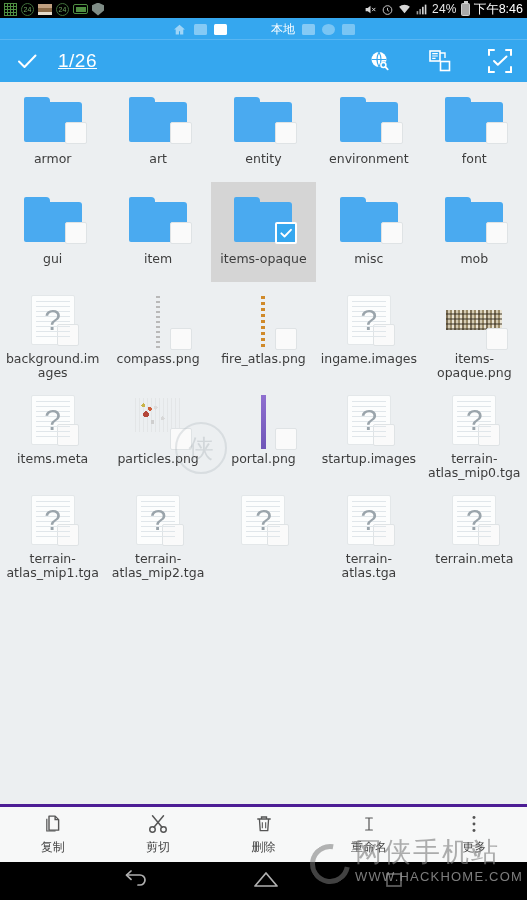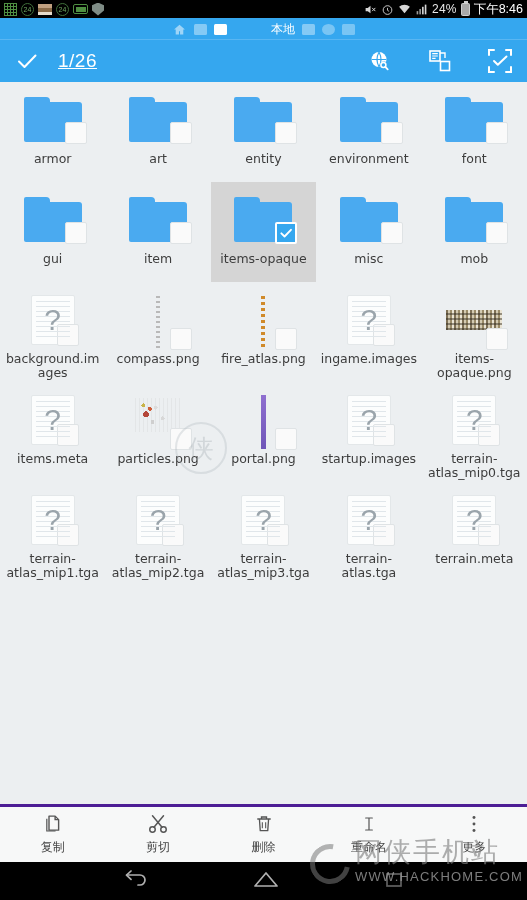--- a/index.html
+++ b/index.html
@@ -503,21 +503,20 @@
       <span class="lbl">terrain-atlas_mip2.tga</span>
     </div>
     <div class="cell">
       <span class="thumb">
         <span class="docicon">
           <span class="lines"></span>
           <span class="qm">?</span>
           <span class="chk"></span>
         </span>
       </span>
-      <span class="lbl">terrain-atlas_mip3.tga</span>
     </div>
     <div class="cell">
       <span class="thumb">
         <span class="docicon">
           <span class="lines"></span>
           <span class="qm">?</span>
           <span class="chk"></span>
         </span>
       </span>
       <span class="lbl">terrain-atlas.tga</span>

